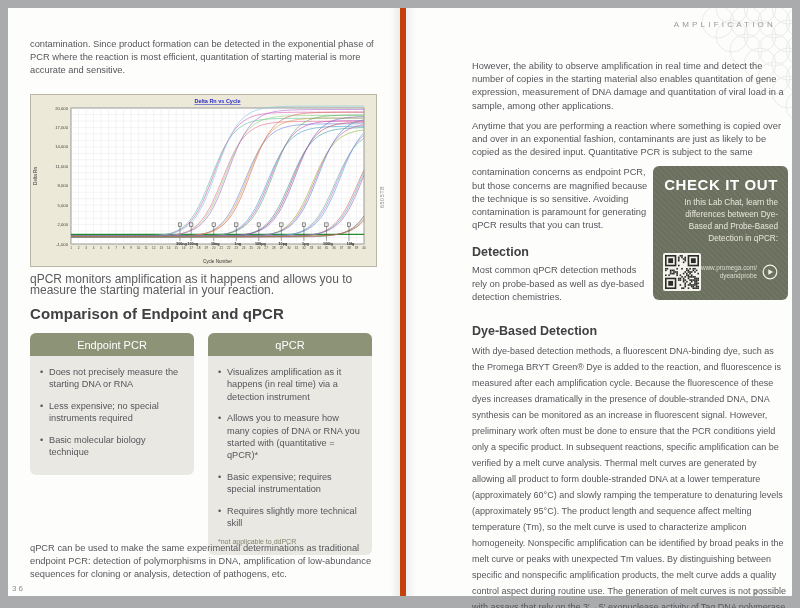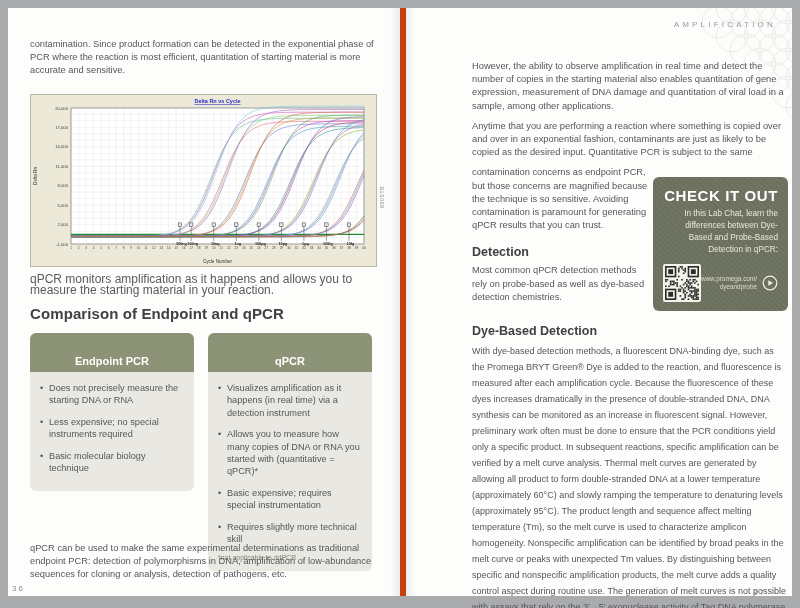--- a/index.html
+++ b/index.html
@@ -38,22 +38,22 @@
   }
   .figure-code {
     position:absolute; left:371px; top:200px; font-size:5.5px; color:#8f8f8f;
     transform:rotate(-90deg); transform-origin:left top; letter-spacing:0.5px;
   }
   .fig-caption { position:absolute; left:22px; top:266px; width:348px; font-size:12px; line-height:11px; color:#5a5b5e; }
   .section-heading { position:absolute; left:22px; top:297px; font-size:15px; font-weight:bold; color:#414042; letter-spacing:0.1px; }
   .cards { position:absolute; left:22px; top:325px; width:350px; display:flex; gap:14px; align-items:flex-start; }
   .card { width:164px; border-radius:6px; overflow:hidden; background:#e9e8e3; }
   .card-header {
-    background:#8c9377; color:#ffffff; font-weight:bold; font-size:11px;
-    text-align:center; padding:22px 4px 5px;
+    background:#8c9377; color:#ffffff; font-weight:normal; font-size:11px;
+    text-align:center; padding:6px 4px 5px;
   }
   .card-body { padding:10px 10px 8px 10px; }
   .card-body ul { list-style:none; }
   .card-body li {
     position:relative; padding-left:9px; margin-bottom:9px;
     font-size:9.2px; line-height:12.4px; color:#55565a;
   }
   .card-body li::before { content:"\2022"; position:absolute; left:0; top:0; color:#55565a; }
   .card-footnote { font-size:7px; color:#80856f; margin-top:2px; padding-bottom:2px; }
   .closing { position:absolute; left:22px; top:534px; width:352px; }
@@ -62,21 +62,21 @@
   .page-num-right { right:26px; top:580px; }
 
   
   .running-header {
     position:absolute; top:12px; right:16px;
     font-size:8px; letter-spacing:3.2px; color:#9a9a9a;
   }
   .petals { position:absolute; top:0; right:0; width:120px; height:150px; overflow:hidden; }
   .rp-content { position:absolute; left:66px; top:52px; width:316px; }
   .rp-content p { margin-bottom:7px; }
-  .split-row { display:flex; align-items:flex-end; margin-top:2px; }
+  .split-row { display:flex; align-items:flex-start; margin-top:2px; }
   .narrow-col { width:202px; }
   .sub-heading { font-size:12.5px; font-weight:bold; color:#414042; margin:13px 0 5px; }
   .callout {
     margin-left:auto; width:140px; min-height:124px;
     background:#6d7260;
     background-image:repeating-linear-gradient(45deg, rgba(255,255,255,0.025) 0 2px, rgba(0,0,0,0.02) 2px 4px);
     border-radius:6px; padding:10px 10px 9px; color:#efeee6;
   }
   .callout-title { font-size:15px; font-weight:bold; text-align:right; letter-spacing:0.6px; color:#ffffff; margin-bottom:4px; }
   .callout-text { font-size:8.2px; line-height:12px; text-align:right; color:#e9e8dd; }

